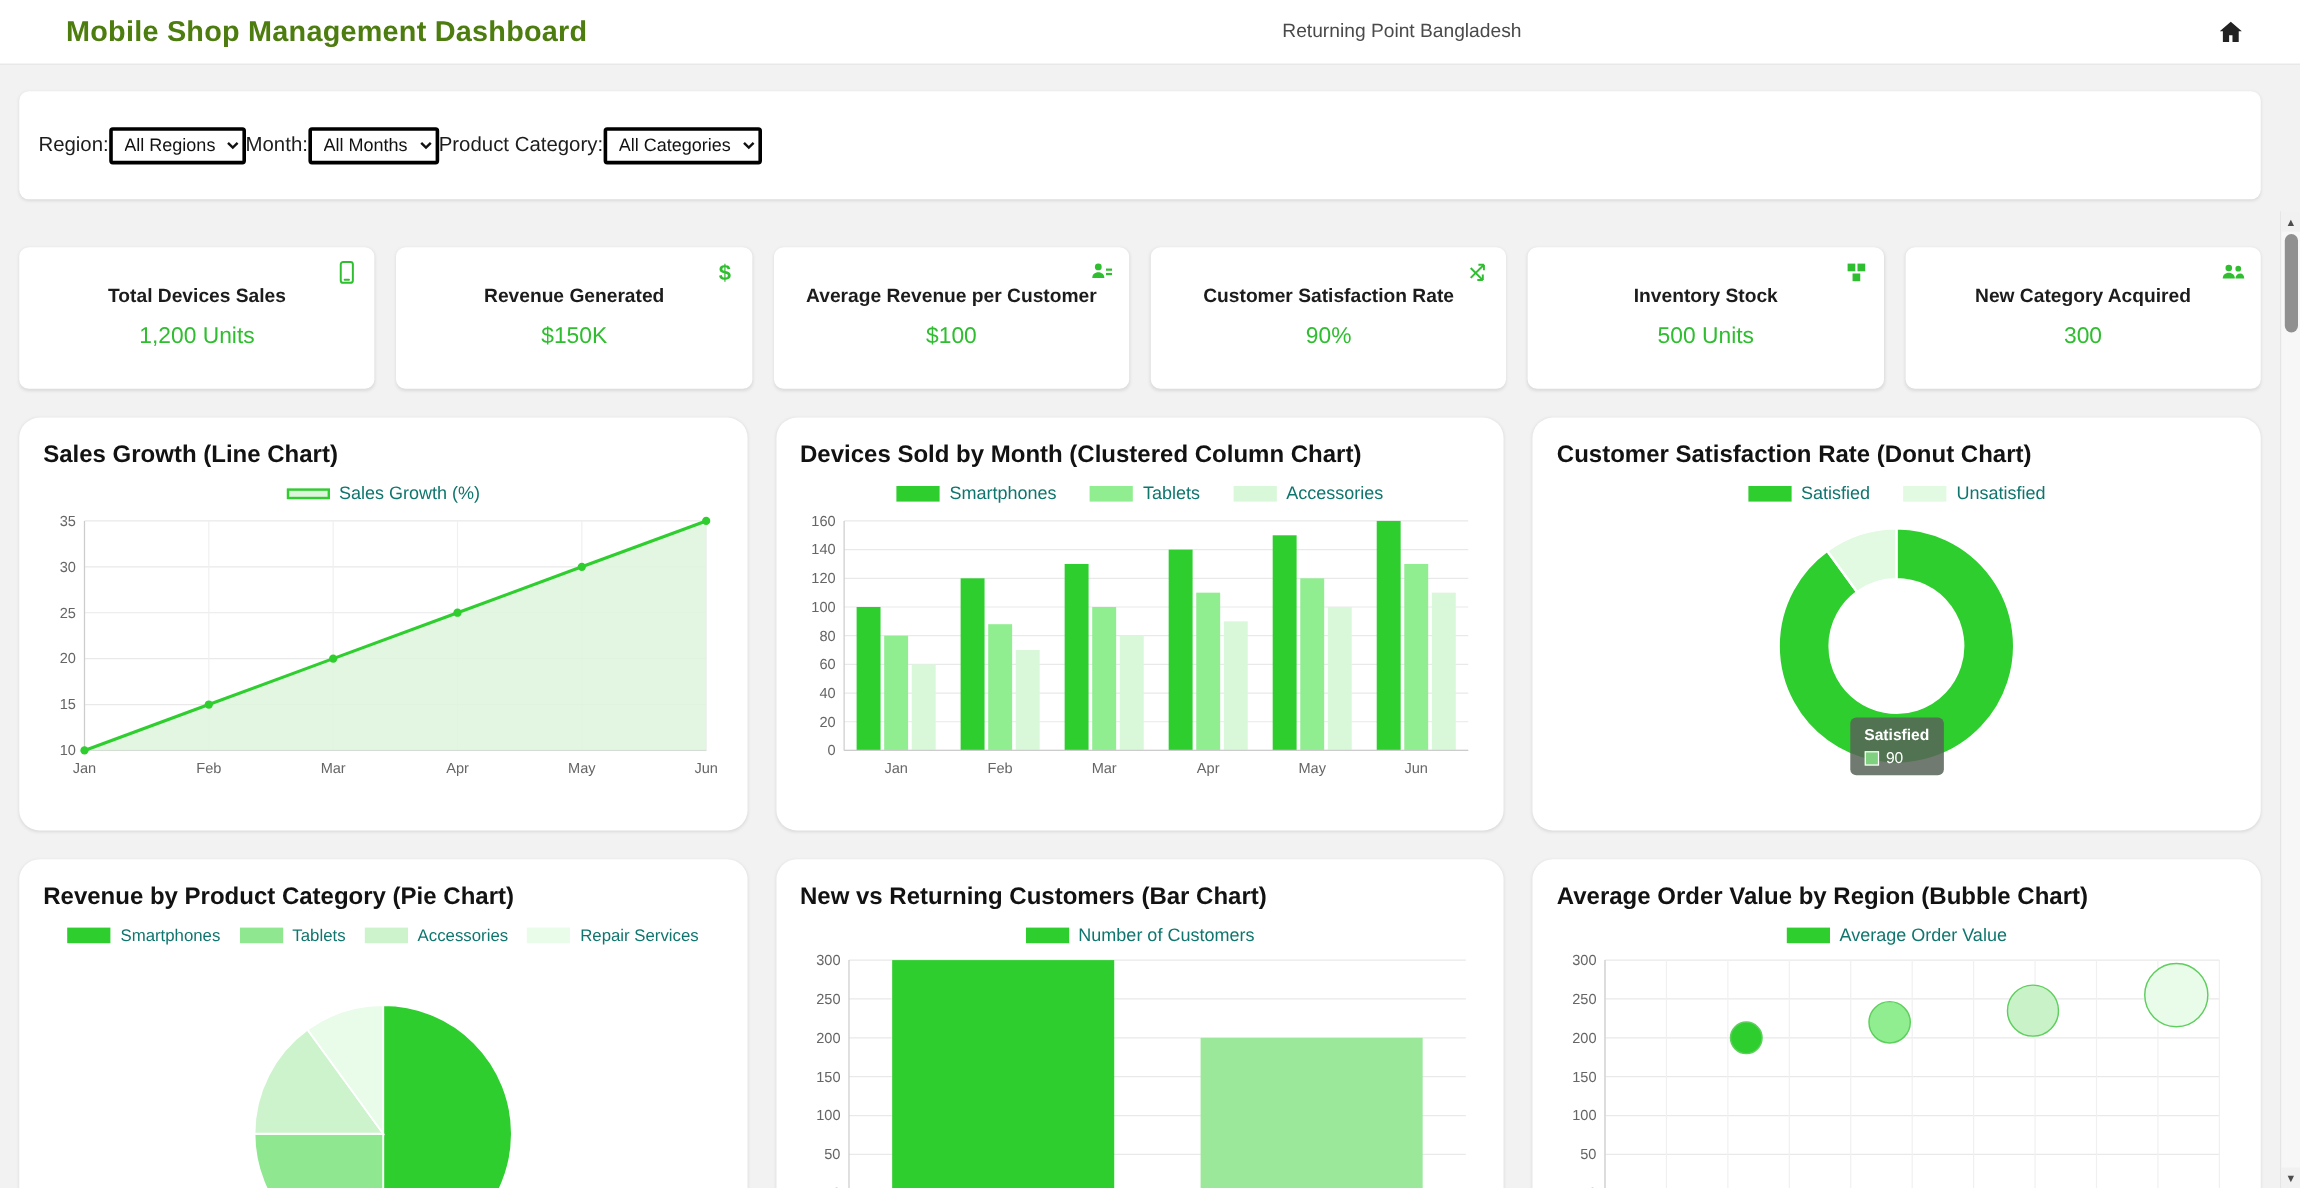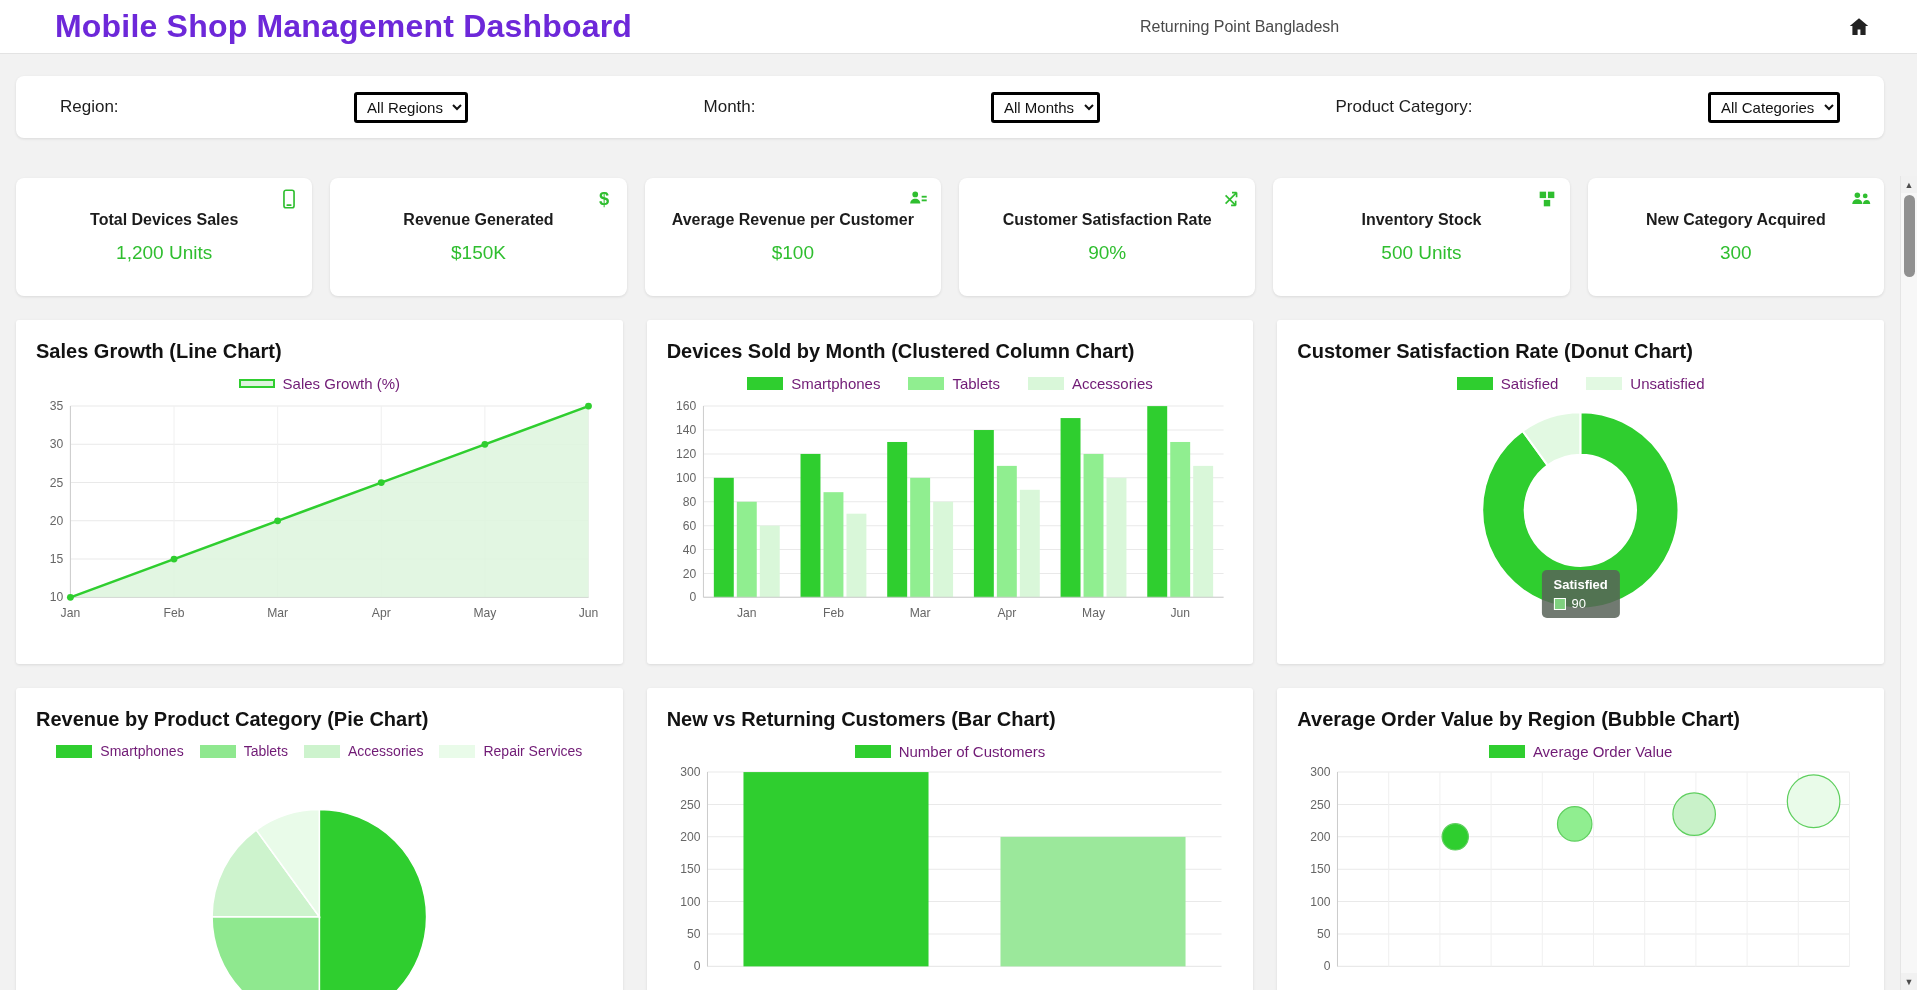--- a/index.html
+++ b/index.html
@@ -1,41 +1,41 @@
 <!DOCTYPE html>
 <html><head>
 <meta charset="utf-8">
 <style>
   *{box-sizing:border-box;margin:0;padding:0}
   html,body{width:1917px;height:990px;overflow:hidden}
   body{font-family:"Liberation Sans","DejaVu Sans",sans-serif;background:#f2f2f2;position:relative}
 
   .topbar{height:54px;background:#fff;border-bottom:1px solid #e3e3e3;display:flex;align-items:center;justify-content:space-between;padding:0 46px 0 55px}
-  .topbar h1{font-size:32px;color:#6d28d9;letter-spacing:.2px}
+  .topbar h1{font-size:24px;color:#4d7c0f;letter-spacing:.2px}
   .subtitle{font-size:16px;color:#4a4a4a}
   .home-btn{display:flex;cursor:pointer}
 
   .content{padding:0 16px;margin-right:17px}
   .card{background:#fff;border-radius:8px;box-shadow:0 1px 3px rgba(0,0,0,.10)}
 
-  .filters{margin-top:22px;height:62px;display:flex;align-items:center;justify-content:space-between;padding:0 44px}
+  .filters{margin-top:22px;height:90px;display:flex;align-items:center;padding:0 16px}
   .filters label{font-size:17px;color:#1d1d1d}
   .filters select{font-size:15px;padding:3px 6px;border:3px solid #000000;border-radius:3px;background:#fff;color:#111}
 
   .kpis{margin-top:40px;display:grid;grid-template-columns:repeat(6,1fr);gap:18px}
   .kpi{position:relative;height:118px;display:flex;flex-direction:column;align-items:center;justify-content:center;gap:13px;text-align:center;padding:0 12px}
   .kpi-icon{position:absolute;top:10px;right:12px;width:22px;height:22px}
   .kpi-icon svg{width:22px;height:22px}
   .kpi-label{font-size:16px;font-weight:bold;color:#1c1c1c}
   .kpi-value{font-size:19px;font-weight:normal;color:#2fbe2f}
 
   .charts{margin-top:24px;display:grid;grid-template-columns:repeat(3,1fr);gap:24px;grid-auto-rows:344px;padding-bottom:4px}
-  .chart{padding:16px 20px;position:relative;overflow:hidden;border-radius:3px}
+  .chart{padding:16px 20px;position:relative;overflow:hidden;border-radius:17px}
   .chart h2{font-size:20px;color:#121212;margin:4px 0 12px}
-  .legend{display:flex;justify-content:center;align-items:flex-start;gap:28px;margin:2px 0 4px;font-size:15px;color:#701a75}
+  .legend{display:flex;justify-content:center;align-items:flex-start;gap:28px;margin:2px 0 4px;font-size:15px;color:#0f766e}
   .legend.small{gap:16px;font-size:14px}
   .legend .item{display:flex;align-items:center;gap:8px;cursor:pointer}
   .legend .box{width:36px;height:13px;display:inline-block}
   .plot{margin-top:2px}
   .plot svg{width:100%;display:block}
 
   .donut-tooltip{position:absolute;left:50%;top:250px;transform:translateX(-50%);background:rgba(88,99,88,.85);color:#fff;border-radius:5px;padding:7px 12px;font-size:13px;min-width:62px;z-index:5}
   .tt-title{font-weight:bold;margin-bottom:4px}
   .tt-row{display:flex;align-items:center;gap:6px}
   .tt-box{width:12px;height:12px;background:#7fd07f;border:1px solid #fff;display:inline-block}

